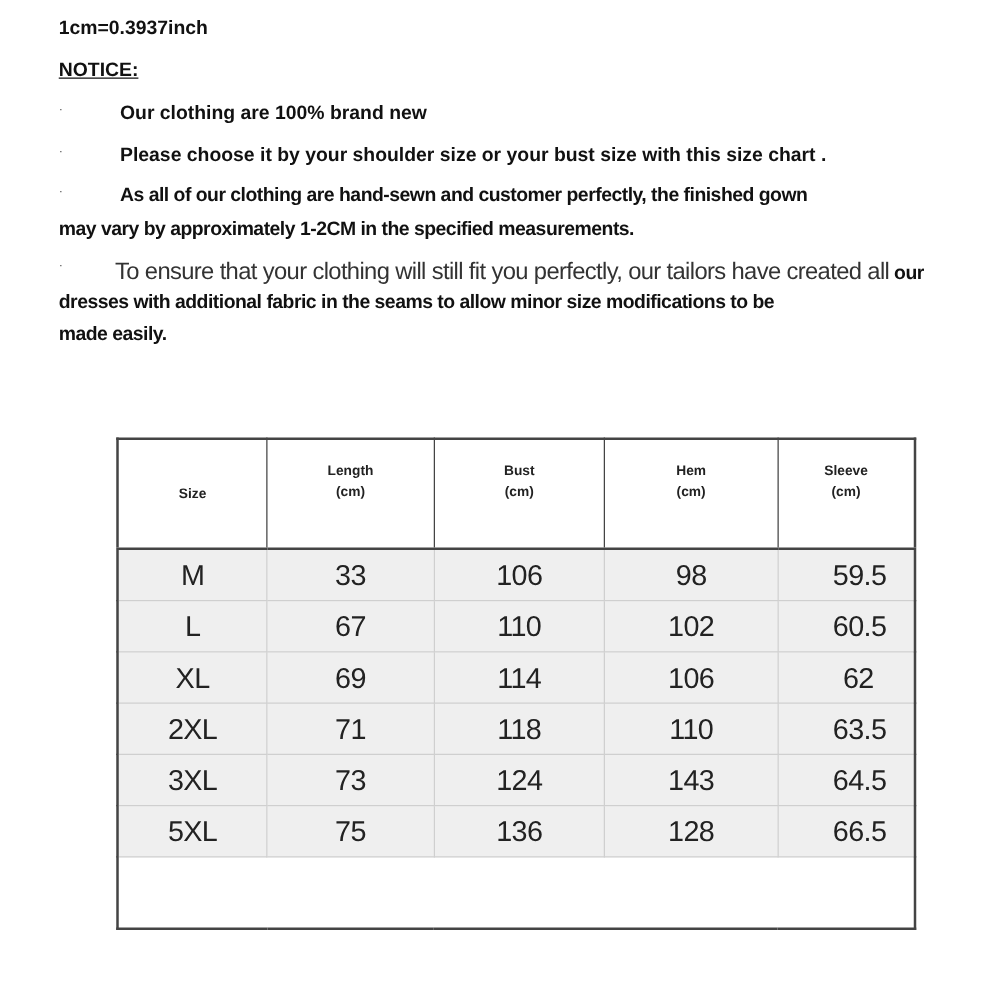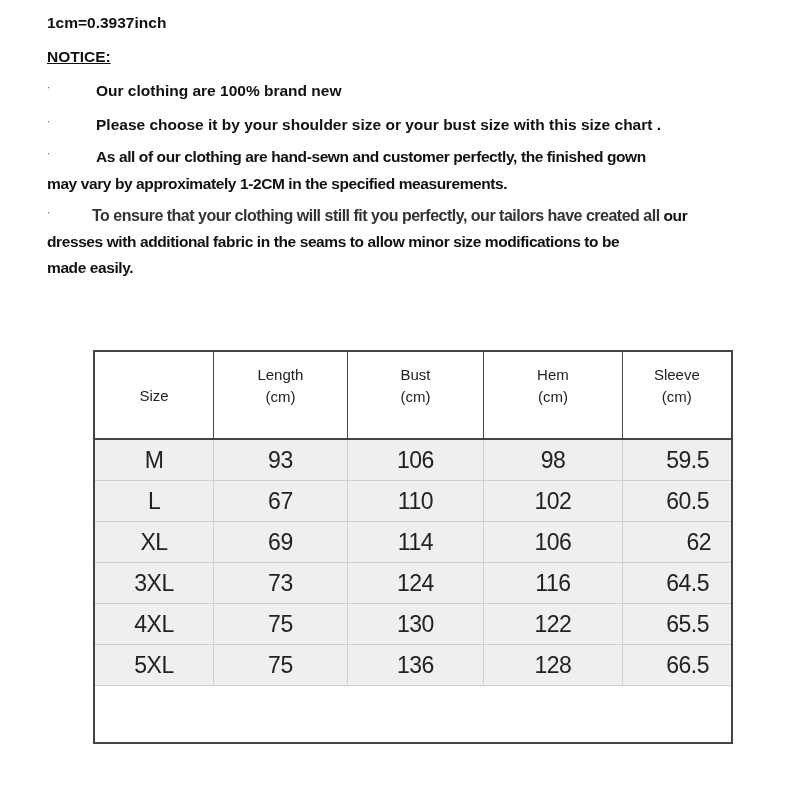--- a/index.html
+++ b/index.html
@@ -2,24 +2,24 @@
 <html><head>
   <meta charset="utf-8">
   <style>
     html, body { margin: 0; padding: 0; background: #ffffff; }
     body { width: 800px; height: 800px; position: relative; overflow: hidden; font-family: "Liberation Sans", sans-serif; color: #111; }
     .notice { position: absolute; left: 47px; top: 14px; width: 720px; }
     .line { position: absolute; left: 0; font-size: 15.5px; font-weight: bold; white-space: nowrap; }
     .bullet { position: absolute; left: 0; font-size: 10px; font-weight: normal; color: #555; }
     .indent { position: absolute; left: 49px; }
     .narrow { font-stretch: condensed; letter-spacing: -0.4px; }
-    .light { font-weight: bold; color: #333; font-size: 16px; letter-spacing: -0.5px; }
+    .light { font-weight: normal; color: #333; font-size: 19px; letter-spacing: -0.5px; }
 
     table.size-table { position: absolute; left: 93px; top: 350px; width: 640px; border-collapse: collapse; border: 2px solid #444; }
-    table.size-table th { background: #fff; border: 1px solid #444; border-bottom: 2px solid #444; font-size: 15px; font-weight: normal; color: #222; height: 86px; padding: 0; text-align: center; vertical-align: middle; }
+    table.size-table th { background: #fff; border: 1px solid #444; border-bottom: 2px solid #444; font-size: 11px; font-weight: bold; color: #222; height: 86px; padding: 0; text-align: center; vertical-align: middle; }
     th .h1 { display: block; margin-top: -20px; }
     th .h2 { display: block; margin-top: 5px; }
     table.size-table td { background: #efefef; border: 1px solid #cfcfcf; font-size: 23px; color: #222; height: 40px; padding: 0; text-align: center; letter-spacing: -0.5px; }
     table.size-table td.sleeve { text-align: right; padding-right: 22px; }
     table.size-table tr.blank td { background: #fff; height: 56px; border: none; }
   </style>
 </head>
 <body>
 
 <div class="notice">
@@ -78,52 +78,52 @@
         </th>
       <th>
           <span class="h1">Sleeve</span>
           <span class="h2">(cm)</span>
         </th>
     </tr>
   </thead>
   <tbody>
     <tr>
       <td>M</td>
-      <td>93</td>
+      <td>33</td>
       <td>106</td>
       <td>98</td>
       <td class="sleeve">59.5</td>
     </tr>
     <tr>
       <td>L</td>
       <td>67</td>
       <td>110</td>
       <td>102</td>
       <td class="sleeve">60.5</td>
     </tr>
     <tr>
       <td>XL</td>
       <td>69</td>
       <td>114</td>
       <td>106</td>
-      <td class="sleeve" style="padding-right:20px;">62</td>
+      <td class="sleeve" style="padding-right:32px;">62</td>
+    </tr>
+    <tr>
+      <td>2XL</td>
+      <td>71</td>
+      <td>118</td>
+      <td>110</td>
+      <td class="sleeve">63.5</td>
     </tr>
     <tr>
       <td>3XL</td>
       <td>73</td>
       <td>124</td>
-      <td>116</td>
+      <td>143</td>
       <td class="sleeve">64.5</td>
-    </tr>
-    <tr>
-      <td>4XL</td>
-      <td>75</td>
-      <td>130</td>
-      <td>122</td>
-      <td class="sleeve">65.5</td>
     </tr>
     <tr>
       <td>5XL</td>
       <td>75</td>
       <td>136</td>
       <td>128</td>
       <td class="sleeve">66.5</td>
     </tr>
     <tr class="blank">
       <td colspan="5"></td>

